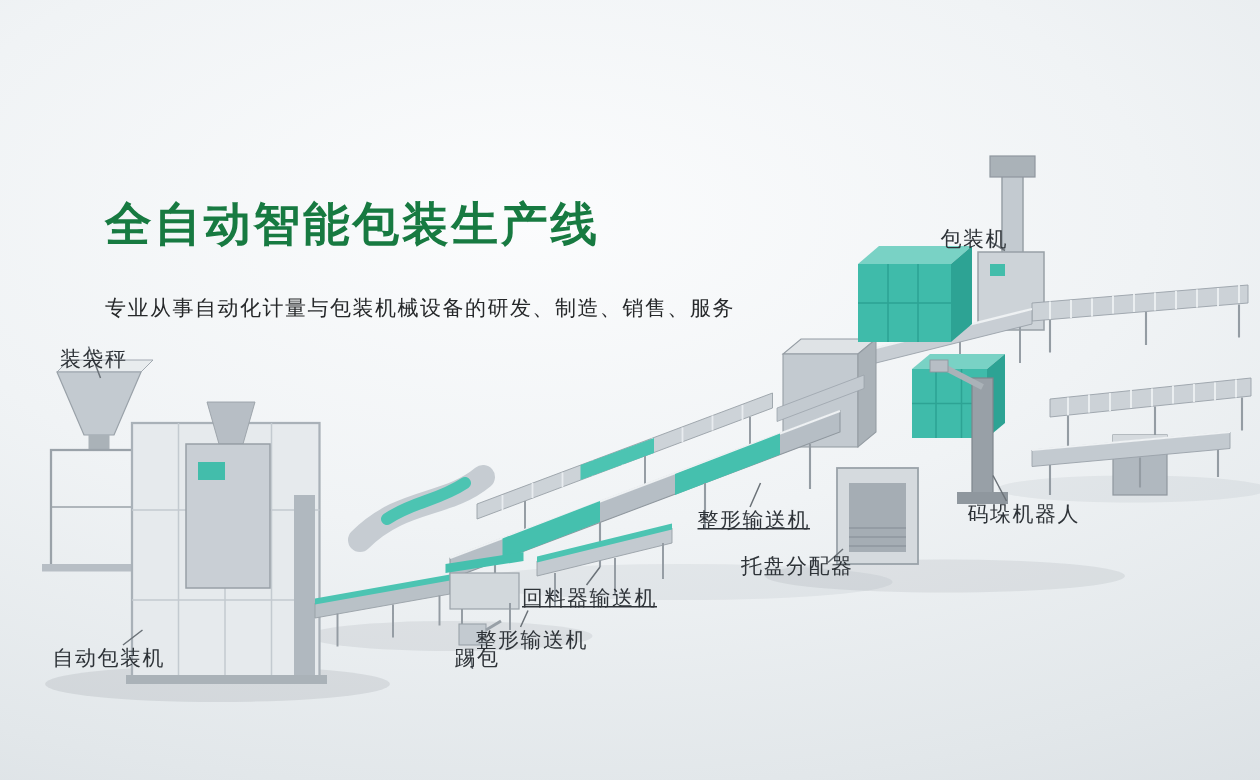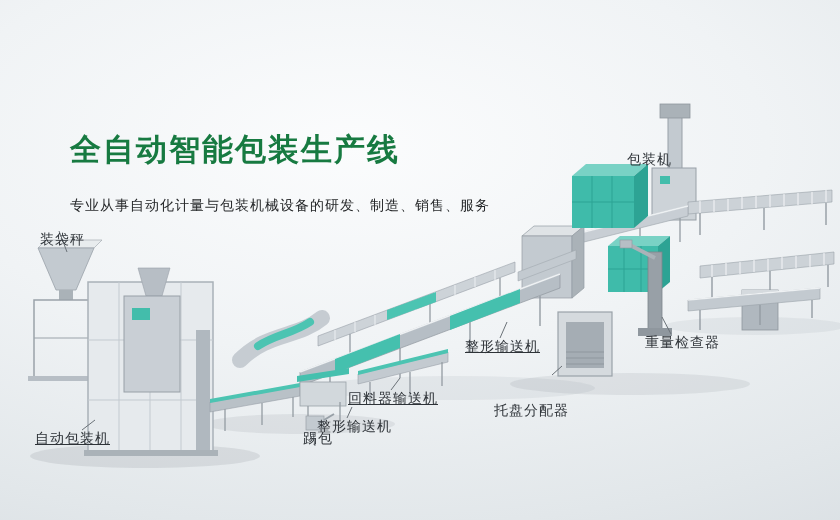--- a/index.html
+++ b/index.html
@@ -176,20 +176,20 @@
       <path d="M59,231 L67,252 M660,161 L670,167 M500,338 L507,322 M671,334 L662,317 M552,375 L562,366 M391,390 L400,378 M347,418 L352,407 M315,446 L313,433 M82,430 L95,420" stroke="#6b7278" stroke-width="1" fill="none"></path>
     </g>
   </svg>
 
   <h1 class="title">全自动智能包装生产线</h1>
   <p class="subtitle">专业从事自动化计量与包装机械设备的研发、制造、销售、服务</p>
 
   <div class="callout-label" style="left:40px;  top:231px;">装袋秤</div>
   <div class="callout-label" style="left:627px; top:151px;">包装机</div>
   <div class="callout-label" style="left:465px; top:338px;text-decoration:underline;">整形输送机</div>
-  <div class="callout-label" style="left:645px; top:334px;">重量检查器</div>
-  <div class="callout-label" style="left:494px; top:369px;margin-top:33px;">托盘分配器</div>
+  <div class="callout-label" style="left:645px; top:334px;">码垛机器人</div>
+  <div class="callout-label" style="left:494px; top:369px;">托盘分配器</div>
   <div class="callout-label" style="left:348px; top:390px;text-decoration:underline;">回料器输送机</div>
   <div class="callout-label" style="left:317px; top:418px;">整形输送机</div>
   <div class="callout-label" style="left:303px; top:430px;">踢包</div>
-  <div class="callout-label" style="left:35px;  top:430px;text-decoration:underline;">自动包装机</div>
+  <div class="callout-label" style="left:35px;  top:430px;">自动包装机</div>
 
 </div>
 
 </body></html>

